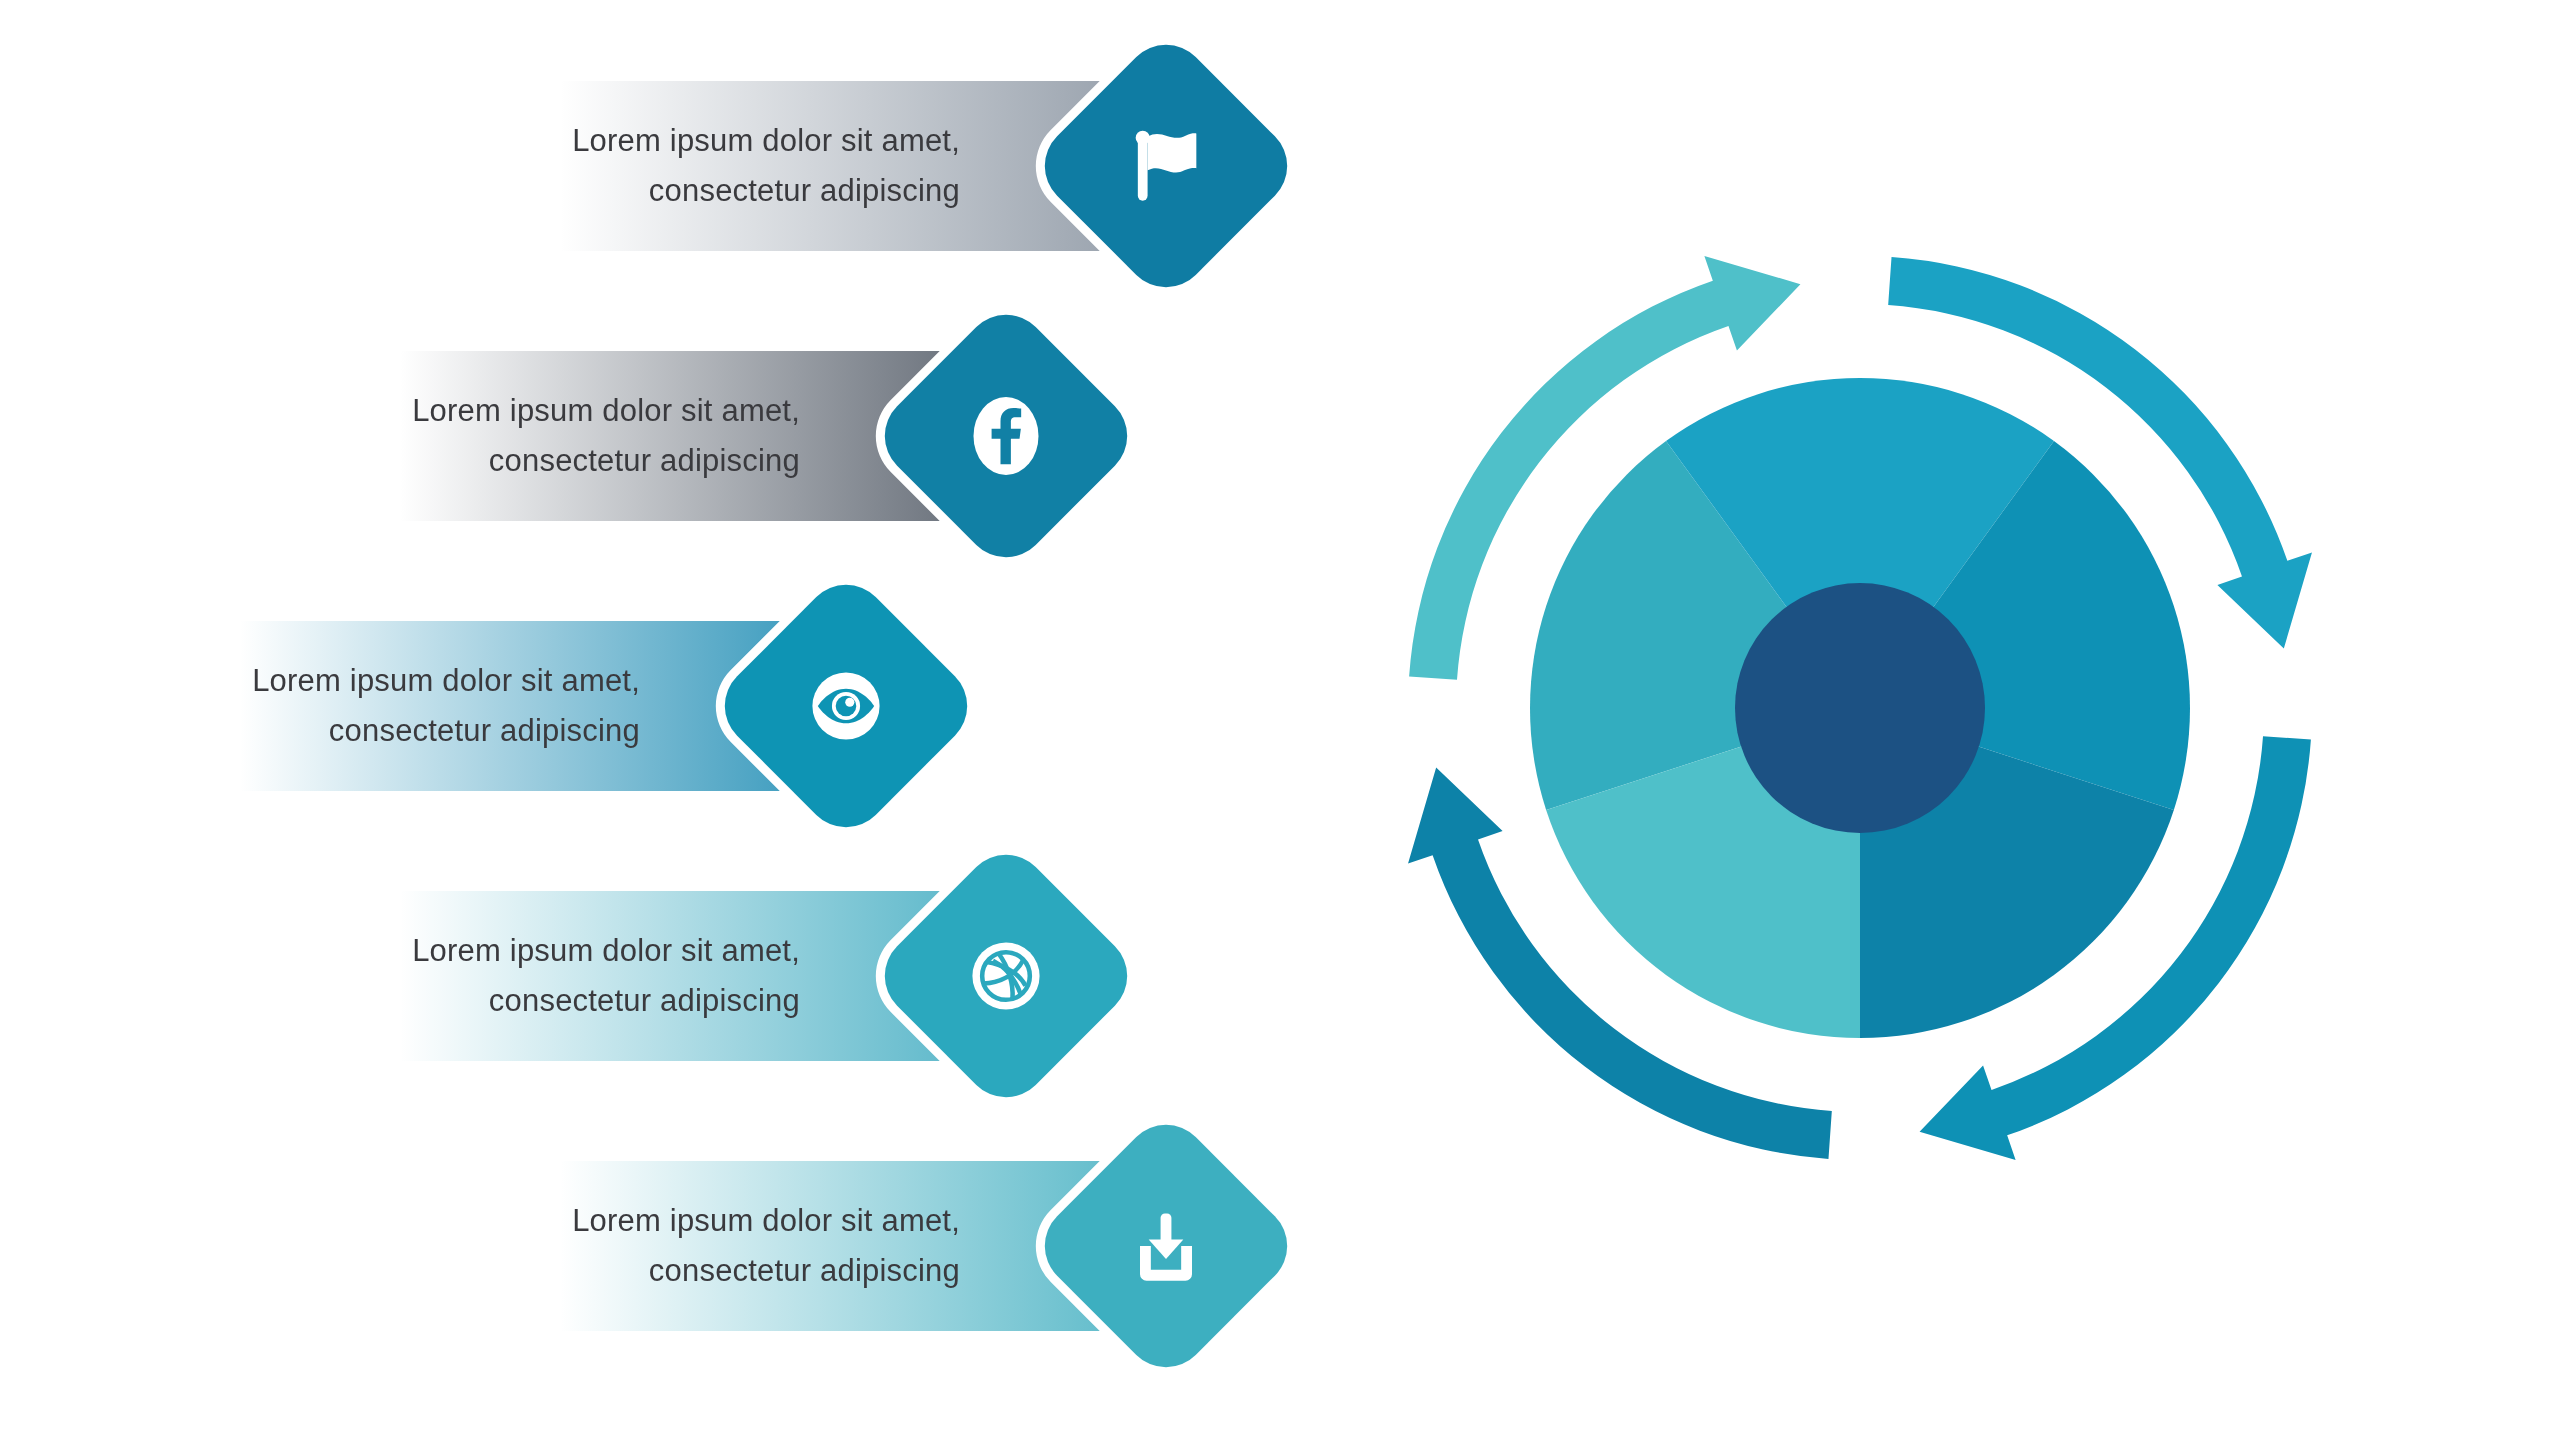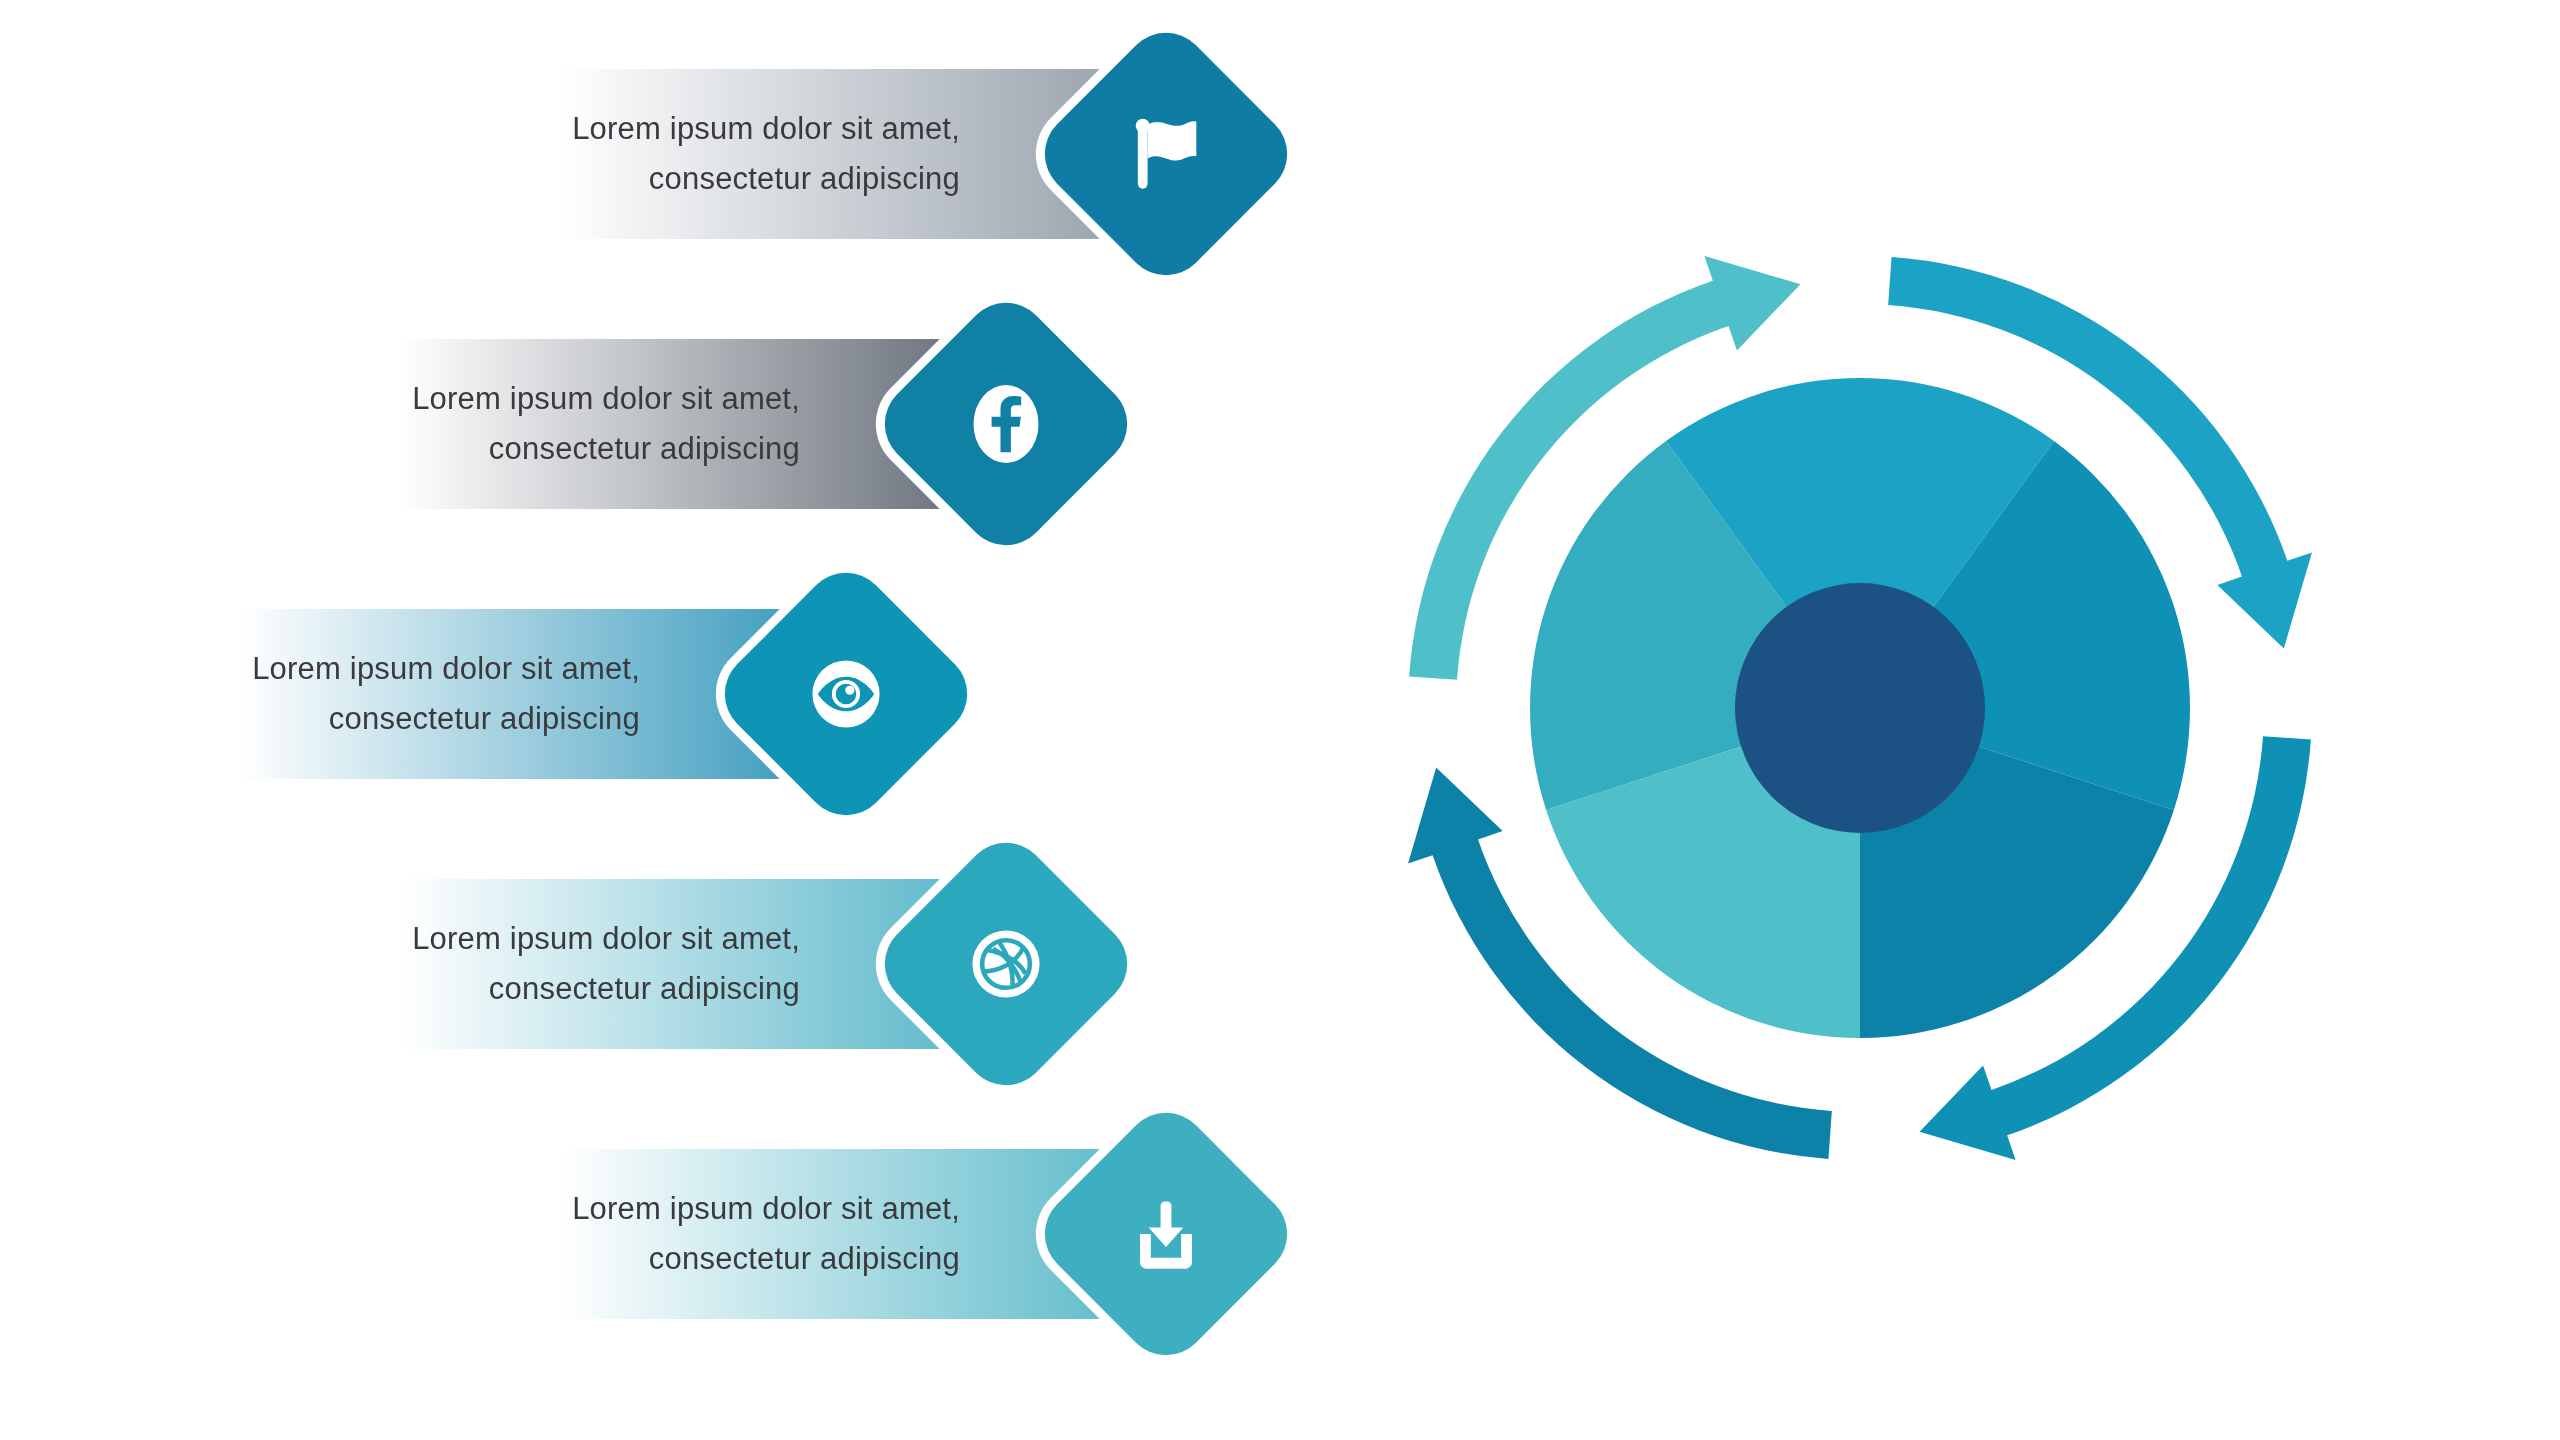--- a/index.html
+++ b/index.html
@@ -2,21 +2,21 @@
 <html><head>
 <meta charset="utf-8">
 <title>Infographic</title>
 <style>
   html,body{margin:0;padding:0;background:#ffffff;}
   body{width:2560px;height:1440px;overflow:hidden;
        font-family:"Liberation Sans","DejaVu Sans",sans-serif;}
   #stage{position:relative;width:2560px;height:1440px;background:#fff;}
 
   
-  #list{position:absolute;left:0;top:4px;width:1340px;height:1356px;}
+  #list{position:absolute;left:0;top:16px;width:1340px;height:1356px;}
   .row{position:absolute;height:300px;}
   .bar{position:absolute;top:50%;transform:translateY(-50%);
        height:170px;border-radius:0;}
   .bartext{position:absolute;top:50%;transform:translateY(-50%);
        text-align:right;color:#3a3a3e;font-size:31px;line-height:50px;
        letter-spacing:.2px;white-space:pre-line;}
   .badge{position:absolute;top:50%;width:196px;height:196px;
        margin-top:-98px;border-radius:42px;
        transform:rotate(45deg);
        box-shadow:0 0 0 9px #ffffff;}

